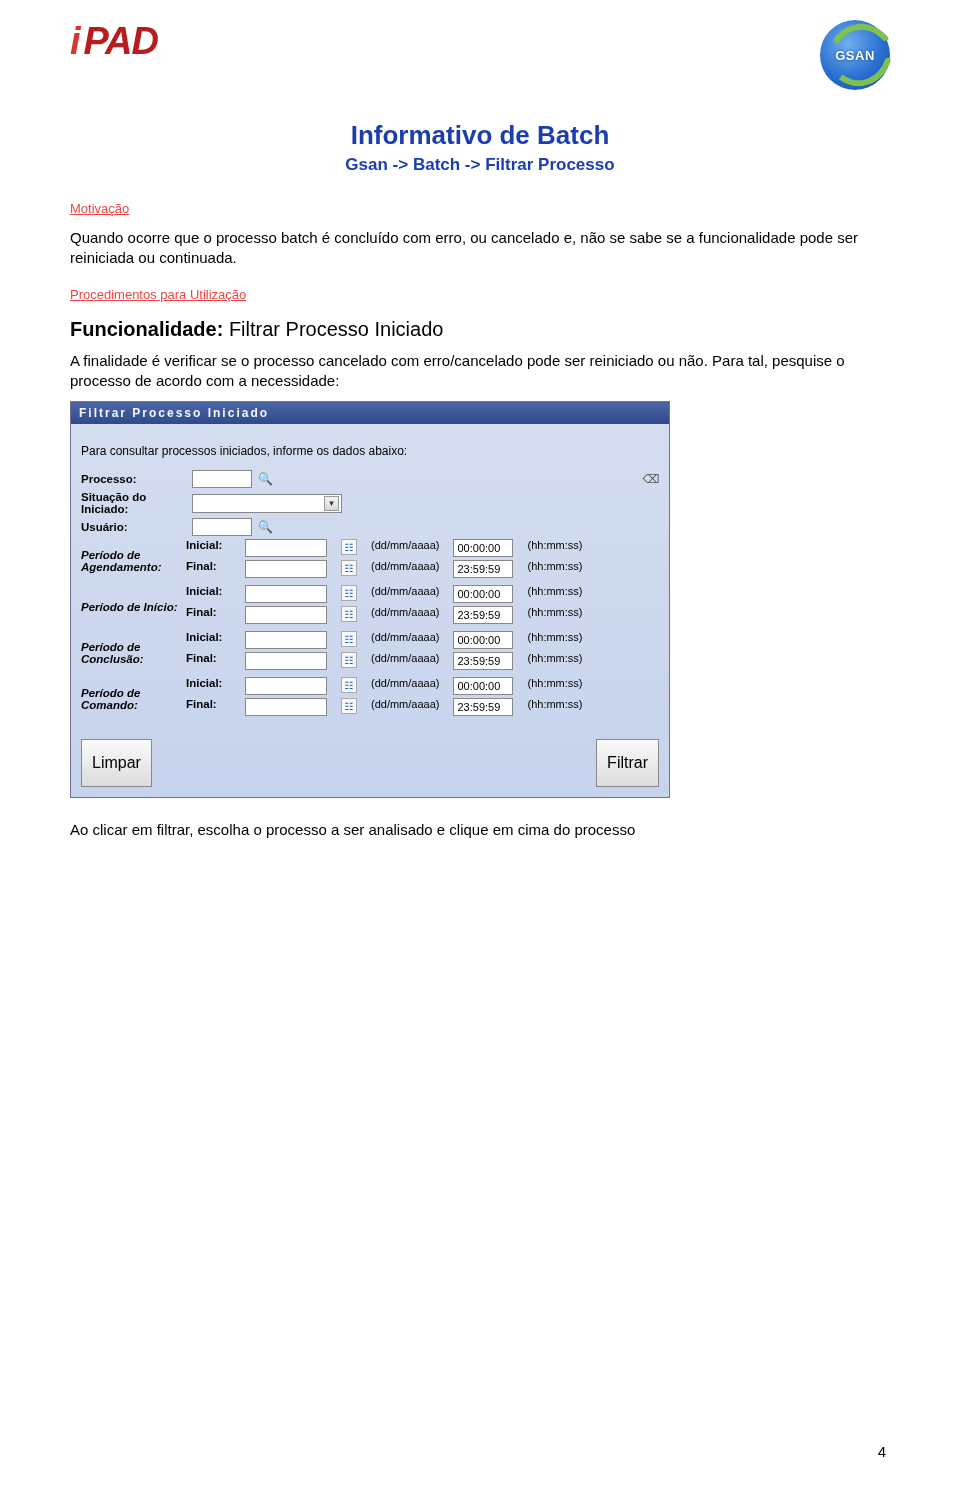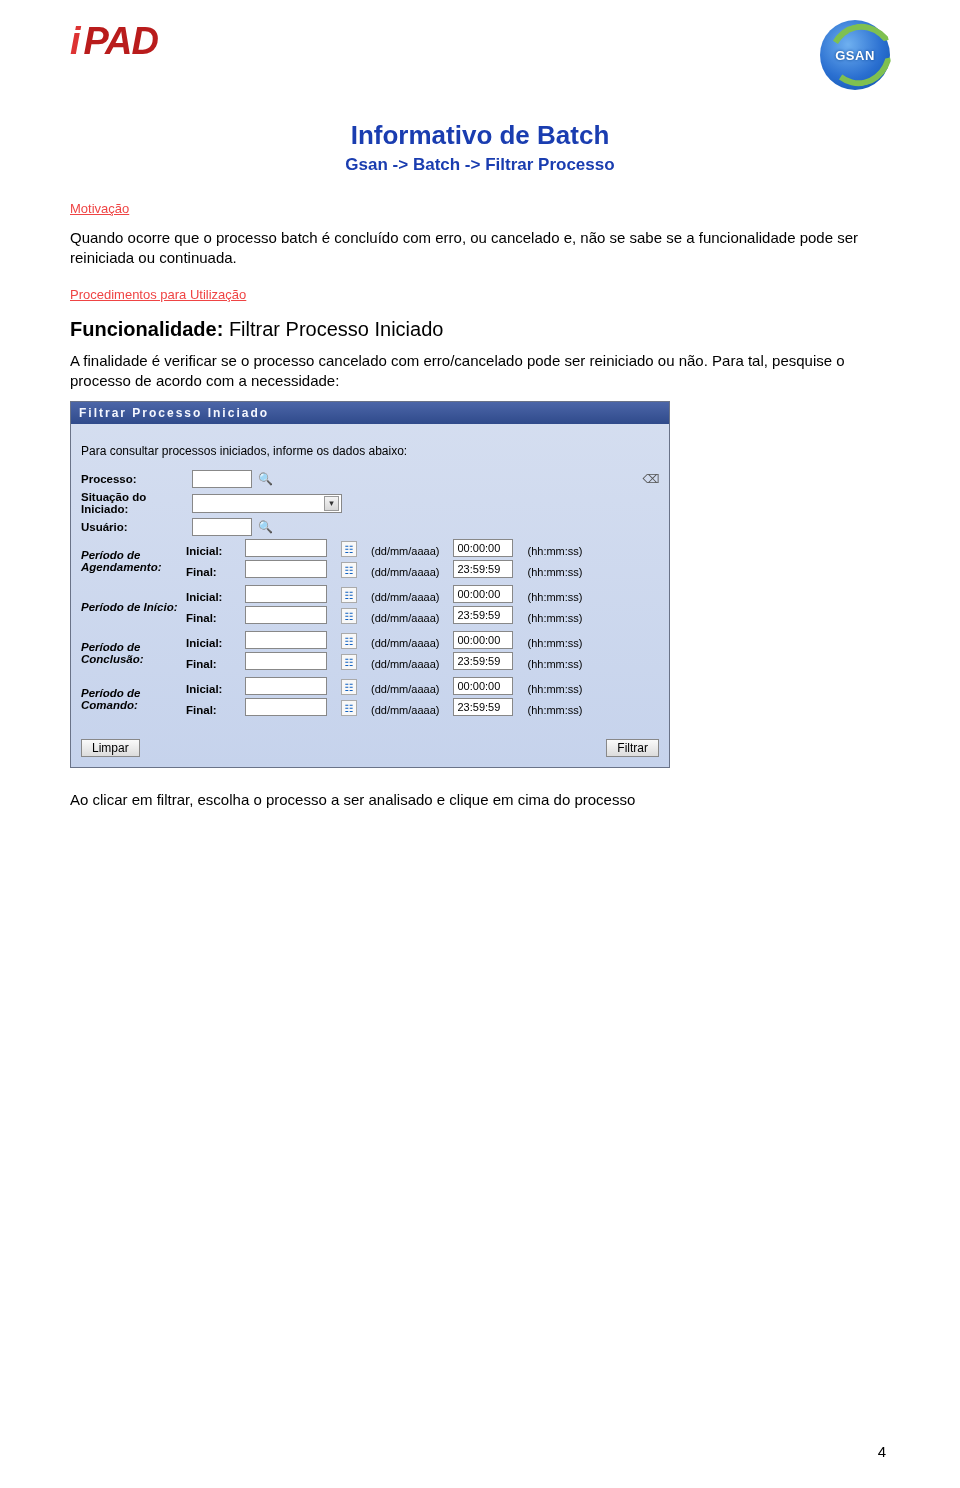--- a/index.html
+++ b/index.html
@@ -186,32 +186,32 @@
     margin: 2px 0;
   }
   .period-block .form-label {
     display: flex;
     align-items: center;
     min-height: 44px;
     font-style: italic;
   }
   .period-rows { display: flex; flex-direction: column; gap: 3px; }
   .period-line {
-    display: flex; align-items: flex-end; gap: 14px;
+    display: flex; align-items: flex-start; gap: 14px;
   }
   .shot-footer {
     display: flex;
     justify-content: space-between;
     padding: 8px 10px 10px 10px;
   }
   .shot-btn {
     background: linear-gradient(#fafafa,#dcdcdc);
     border: 1px solid #888;
-    padding: 1px 10px;
-    font-size: 12px;
+    padding: 14px 10px;
+    font-size: 16px;
     color: #000;
     cursor: pointer;
   }
 
   .page-number {
     position: absolute;
     bottom: 28px;
     right: 74px;
     font-size: 15px;
   }

